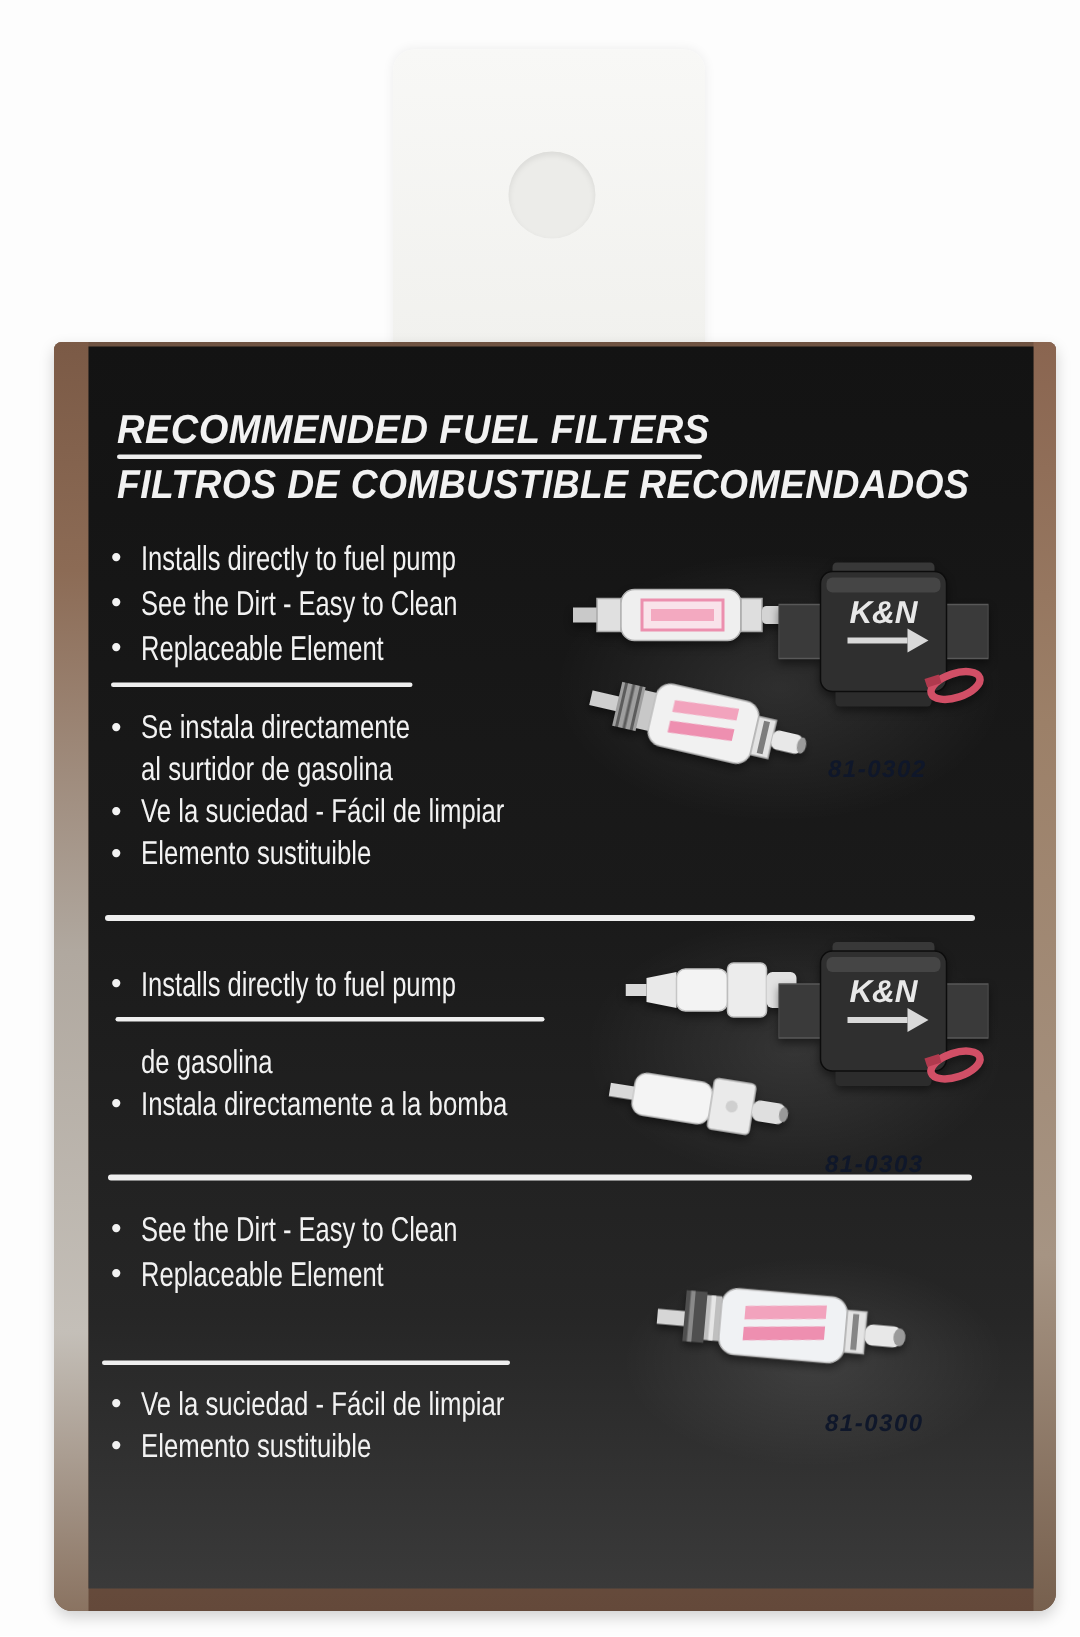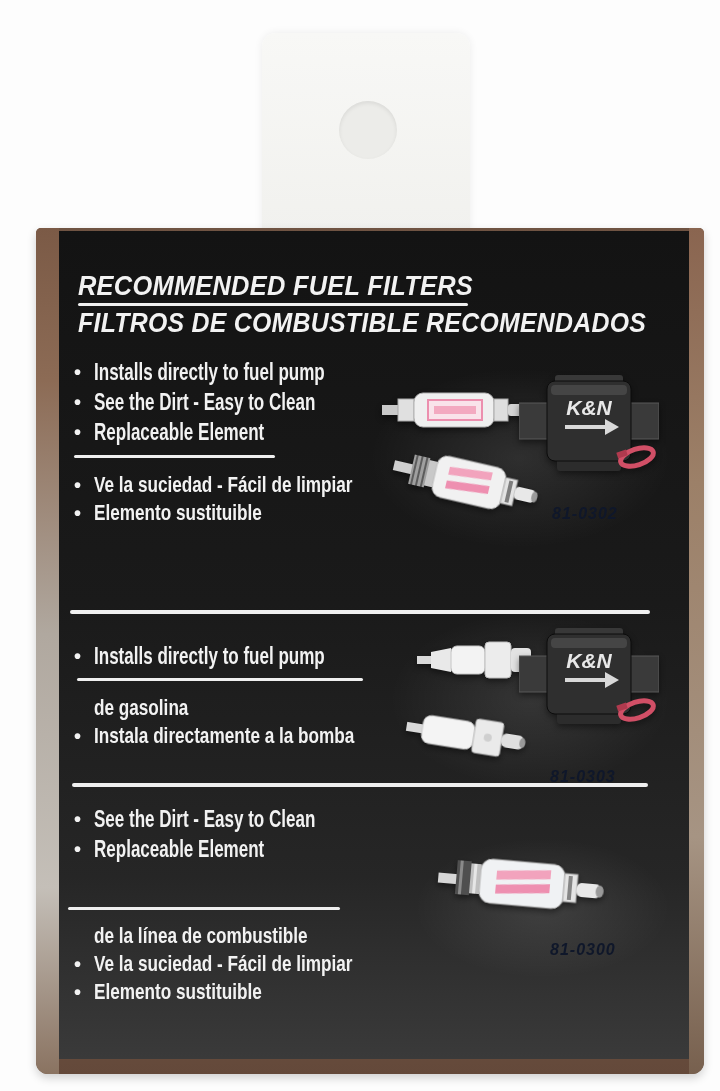--- a/index.html
+++ b/index.html
@@ -44,21 +44,21 @@
   }
   .glow { position:absolute; background:radial-gradient(closest-side, rgba(255,255,255,0.10), rgba(255,255,255,0)); }
 
   
   .title {
     position:absolute; color:#f2f2f2; font-weight:bold; font-style:italic;
     font-size:27px; line-height:30px; white-space:nowrap;
     letter-spacing:0.3px; transform-origin:left top;
   }
   .rule { position:absolute; background:#efefef; border-radius:2px; }
-  .bullets { position:absolute; color:#f2f2f2; font-weight:bold; }
+  .bullets { position:absolute; color:#f2f2f2; font-weight:normal; }
   .row { position:relative; white-space:nowrap; }
   .row-en { height:30px; line-height:30px; }
   .row-es { height:28px; line-height:28px; }
   .dot { display:inline-block; width:20px; font-size:20px; vertical-align:top; }
   .txt { display:inline-block; white-space:nowrap; transform-origin:left top; }
   .row-en .txt { font-size:23px; transform:scaleX(0.74); }
   .row-es .txt { font-size:22px; transform:scaleX(0.78); }
   .pn {
     position:absolute; color:#0f172a; font-weight:bold; font-style:italic;
     font-size:16px; line-height:26px; letter-spacing:1px; white-space:nowrap;
@@ -90,20 +90,22 @@
 
   <div class="bullets" style="left:74px; top:357px;">
     <div class="row row-en"><span class="dot">•</span><span class="txt">Installs directly to fuel pump</span></div>
     <div class="row row-en"><span class="dot">•</span><span class="txt">See the Dirt  - Easy to Clean</span></div>
     <div class="row row-en"><span class="dot">•</span><span class="txt">Replaceable Element</span></div>
   </div>
 
   <div class="rule" style="left:74px; top:455px; width:201px; height:3px;"></div>
 
   <div class="bullets" style="left:74px; top:471px;">
+    <div class="row row-es"><span class="dot">•</span><span class="txt">Se instala directamente</span></div>
+    <div class="row row-es"><span class="dot"></span><span class="txt">al surtidor de gasolina</span></div>
     <div class="row row-es"><span class="dot">•</span><span class="txt">Ve la suciedad - Fácil de limpiar</span></div>
     <div class="row row-es"><span class="dot">•</span><span class="txt">Elemento sustituible</span></div>
   </div>
 
   <svg class="prod" style="left:382px; top:384px;" width="145" height="52" viewBox="0 0 145 52">
     <rect x="0" y="21" width="16" height="10" fill="#c9c9c9"></rect>
     <rect x="16" y="15" width="16" height="22" fill="#e0e0e0" stroke="#a9a9a9"></rect>
     <rect x="32" y="9" width="80" height="34" rx="9" fill="#efefef" stroke="#b3b3b3"></rect>
     <rect x="46" y="16" width="54" height="20" fill="#f9e3ea" stroke="#ec8fae" stroke-width="2"></rect>
     <rect x="52" y="22" width="42" height="8" fill="#f3a9c0"></rect>
@@ -200,21 +202,20 @@
   <div class="rule" style="left:72px; top:783px; width:576px; height:4px;"></div>
 
   <div class="bullets" style="left:74px; top:804px;">
     <div class="row row-en"><span class="dot">•</span><span class="txt">See the Dirt  - Easy to Clean</span></div>
     <div class="row row-en"><span class="dot">•</span><span class="txt">Replaceable Element</span></div>
   </div>
 
   <div class="rule" style="left:68px; top:907px; width:272px; height:3px;"></div>
 
   <div class="bullets" style="left:74px; top:922px;">
-    <div class="row row-es"><span class="dot"></span><span class="txt">de la línea de combustible</span></div>
     <div class="row row-es"><span class="dot">•</span><span class="txt">Ve la suciedad - Fácil de limpiar</span></div>
     <div class="row row-es"><span class="dot">•</span><span class="txt">Elemento sustituible</span></div>
   </div>
 
   <svg class="prod" style="left:438px; top:853px; transform:rotate(5deg);" width="172" height="62" viewBox="0 0 172 62">
     <rect x="0" y="27" width="18" height="10" fill="#d6d6d6"></rect>
     <rect x="18" y="13" width="14" height="34" fill="#4f4f4f"></rect>
     <rect x="21" y="13" width="3" height="34" fill="#8a8a8a"></rect>
     <rect x="32" y="15" width="10" height="30" fill="#bfbfbf"></rect>
     <rect x="35" y="15" width="3" height="30" fill="#e6e6e6"></rect>

